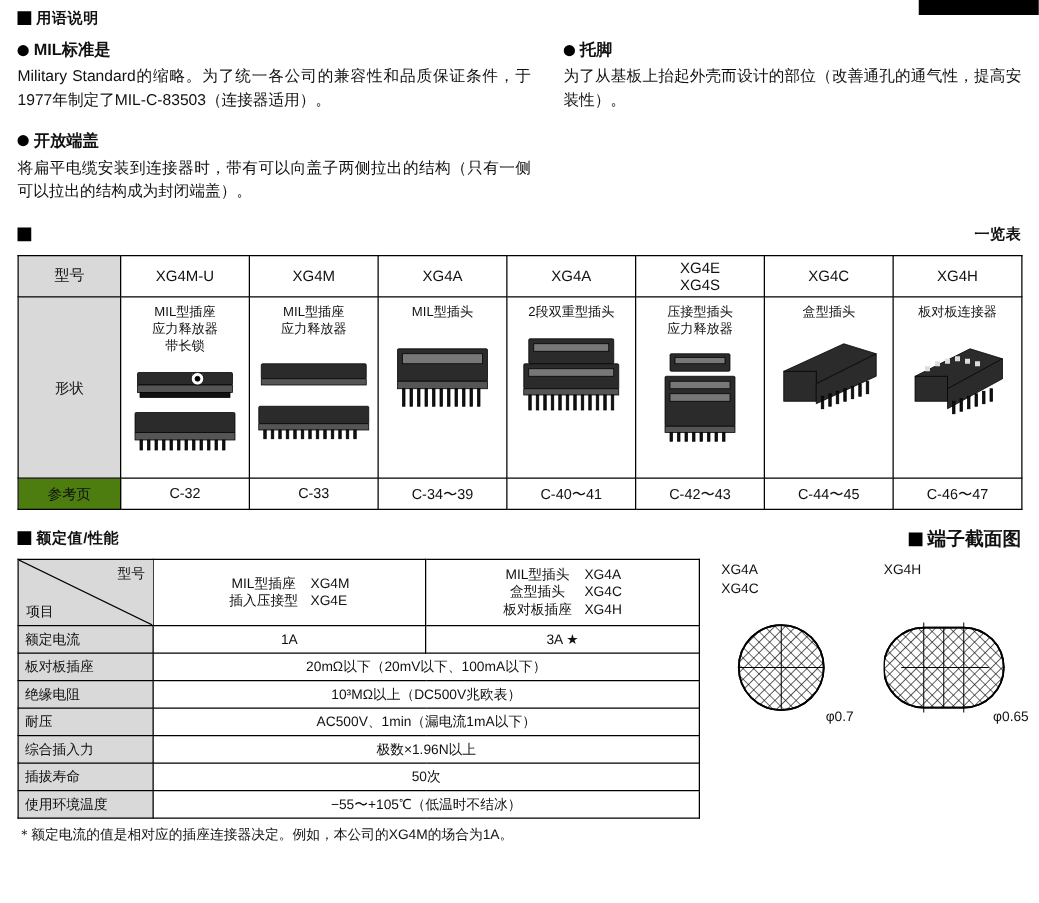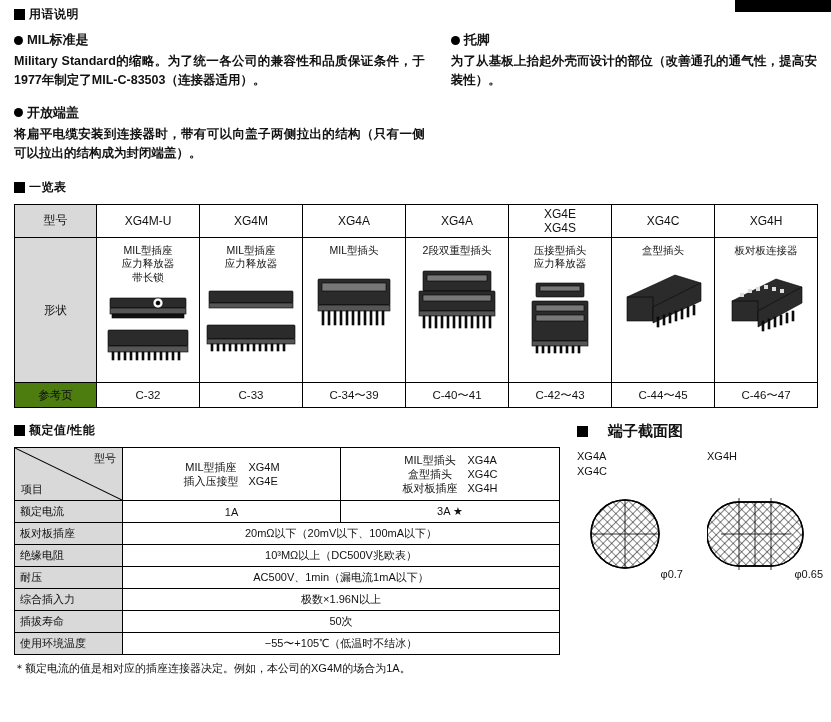--- a/index.html
+++ b/index.html
@@ -52,21 +52,20 @@
     width: 9px;
     height: 9px;
     border-radius: 50%;
     background: #000;
   }
   .para {
     font-size: 12.5px;
     line-height: 1.55;
     margin: 0 0 13px 0;
     text-align: justify;
-    font-weight: bold;
   }
   
   .cols {
     display: flex;
     gap: 26px;
   }
   .col-l { width: 415px; }
   .col-r { width: 370px; }
 
   
@@ -165,21 +164,22 @@
     margin-top: 6px;
     line-height: 1.4;
   }
   
   .term-title {
     font-size: 15px;
     font-weight: bold;
     margin: 0 0 8px 0;
     display: flex;
     align-items: center;
-    gap: 20px;
+    gap: 4px;
+    justify-content: flex-end;
   }
   .term-body { display: flex; gap: 20px; margin-top: 4px; }
   .term-col { width: 110px; }
   .term-lbl { font-size: 11px; line-height: 1.3; margin-bottom: 6px; }
   .term-fig { position: relative; width: 108px; height: 110px; }
   .dim {
     position: absolute;
     font-size: 11px;
     right: -2px;
     bottom: 8px;
@@ -224,21 +224,21 @@
 
     <div class="col-r">
       <div class="h-dot">
         <span class="dot"></span>
         <span>托脚</span>
       </div>
       <p class="para">为了从基板上抬起外壳而设计的部位（改善通孔的通气性，提高安装性）。</p>
     </div>
   </div>
 
-  <div class="h-sq" style="margin-top:2px;">
+  <div class="h-sq" style="margin-top:2px;justify-content:space-between;">
     <span class="sq"></span>
     <span>一览表</span>
   </div>
 
   <div class="ov-wrap">
     <table class="ov">
       <colgroup>
         <col style="width:82px">
         <col style="width:103px">
           <col style="width:103px">

